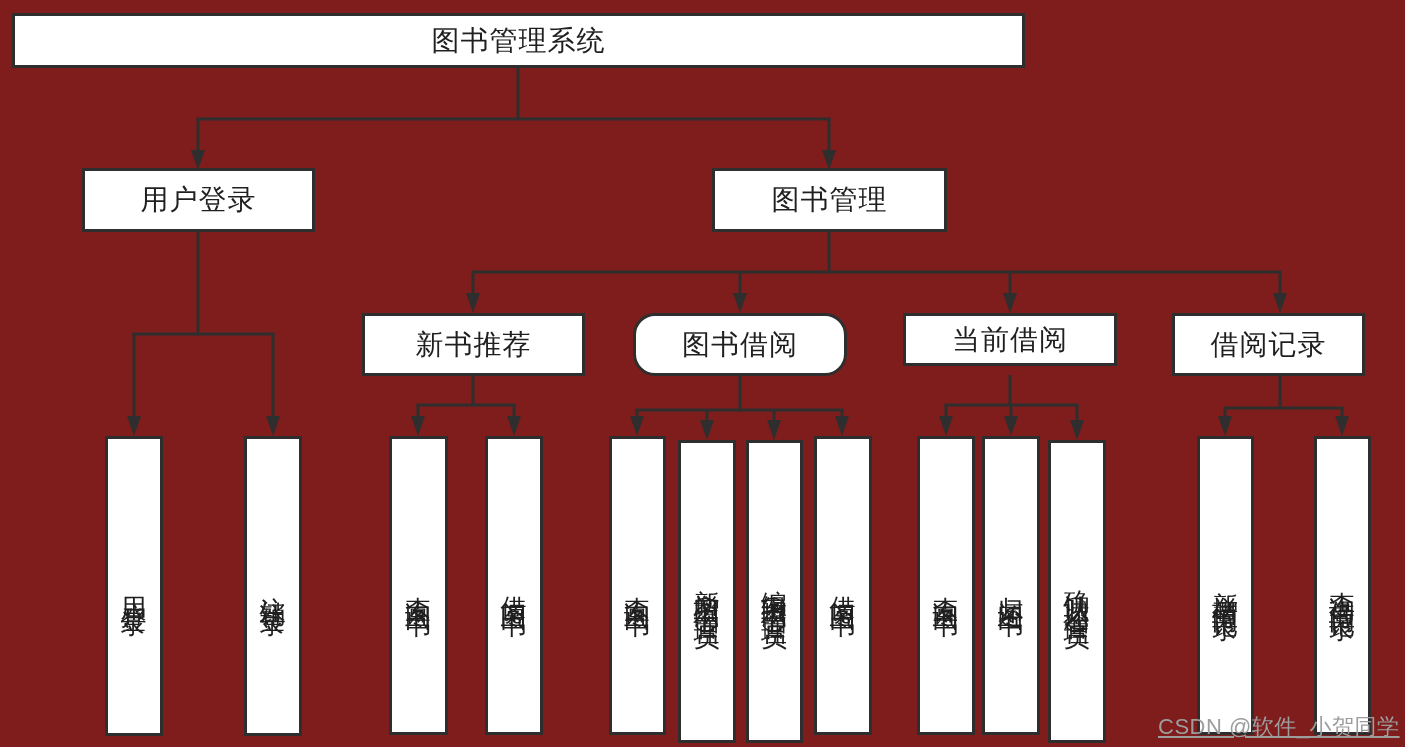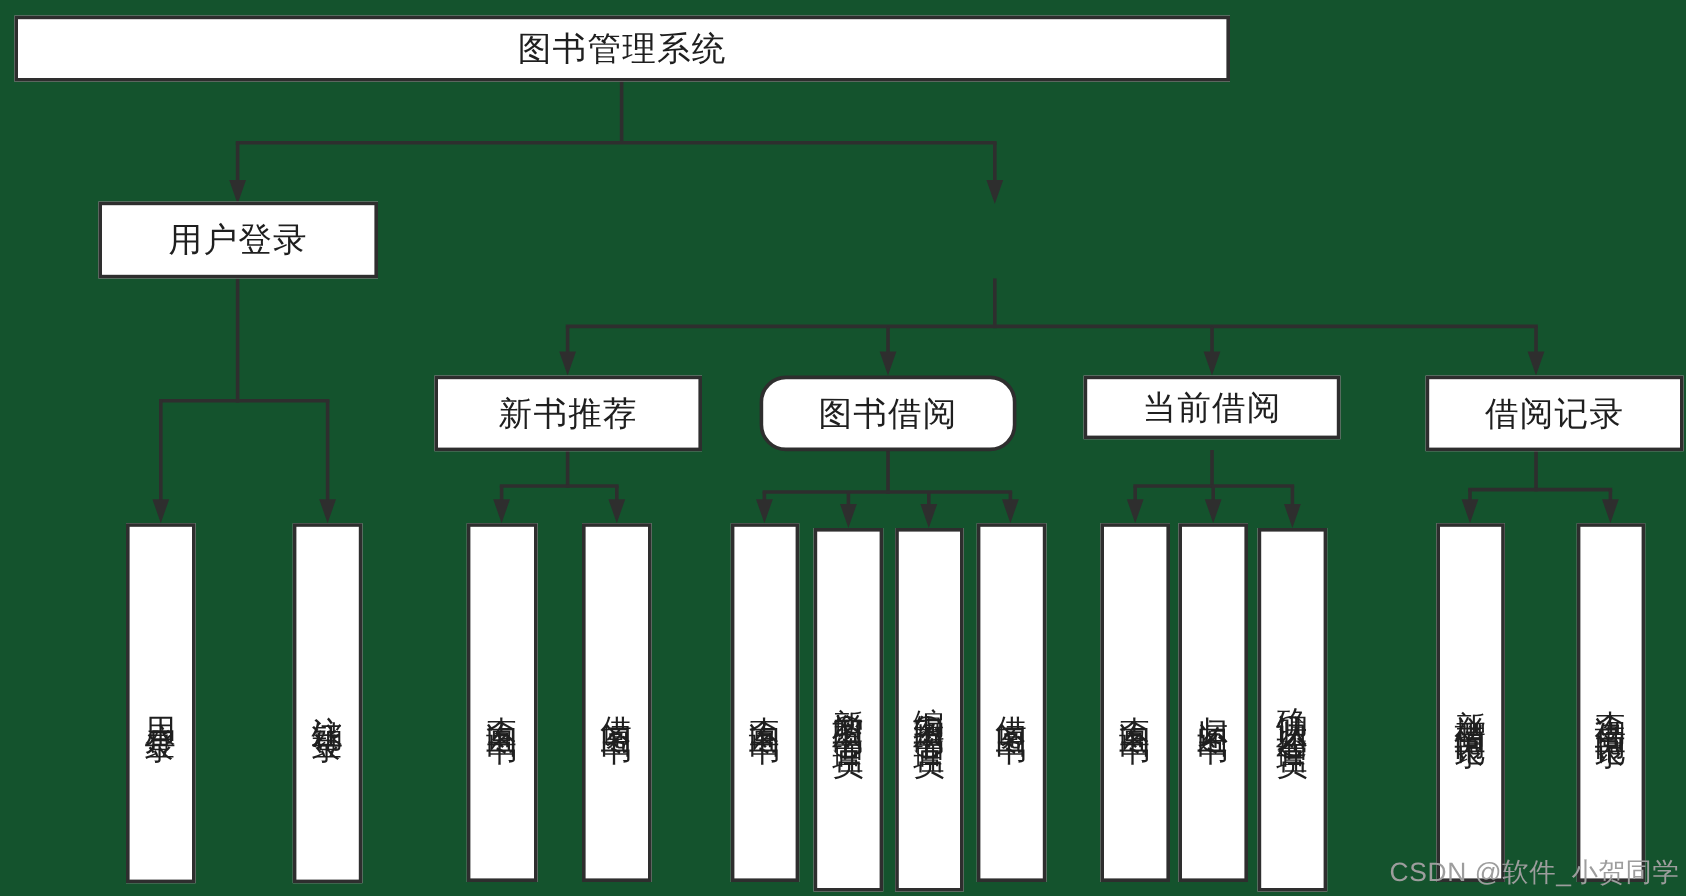--- a/index.html
+++ b/index.html
@@ -4,21 +4,21 @@
 <style>
   :root{
     --line:#2e2e2e;
     --text:#1f1f1f;
   }
   html,body{margin:0;padding:0;background:#ffffff;}
   .stage{
     position:relative;
     width:1405px;
     height:747px;
-    background:#14532d;
+    background:#7f1d1d;
     font-family:"Liberation Sans", sans-serif;
     overflow:hidden;
   }
   .connectors{position:absolute;left:0;top:0;width:1405px;height:747px;}
   .hbox{
     position:absolute;
     box-sizing:border-box;
     border:3px solid var(--line);
     background:#ffffff;
     display:flex;
@@ -51,20 +51,21 @@
   }
   .watermark{
     position:absolute;
     left:1158px;
     top:712px;
     font-size:22px;
     color:#9d9d9d;
     letter-spacing:0.5px;
     white-space:nowrap;
     z-index:5;
+    text-decoration:underline;
   }
 </style>
 </head>
 <body>
 
 <div class="stage">
 
   <svg class="connectors" viewBox="0 0 1405 747" xmlns="http://www.w3.org/2000/svg">
     <g stroke="#2e2e2e" stroke-width="3" fill="none">
 
@@ -131,31 +132,34 @@
     </g>
   </svg>
 
   <div class="hbox" style="left:12px;top:13px;width:1013px;height:55px;">
     <span>图书管理系统</span>
   </div>
 
   <div class="hbox" style="left:82px;top:168px;width:233px;height:64px;">
     <span>用户登录</span>
   </div>
+  <div class="hbox" style="left:712px;top:168px;width:235px;height:64px;">
+    <span>图书管理</span>
+  </div>
 
   <div class="hbox" style="left:362px;top:313px;width:223px;height:63px;">
     <span>新书推荐</span>
   </div>
   <div class="hbox" style="left:633px;top:313px;width:214px;height:63px;border-radius:22px;">
     <span>图书借阅</span>
   </div>
   <div class="hbox" style="left:903px;top:313px;width:214px;height:53px;">
     <span>当前借阅</span>
   </div>
-  <div class="hbox" style="left:1172px;top:313px;width:215px;height:63px;margin-left:16px;">
+  <div class="hbox" style="left:1172px;top:313px;width:193px;height:63px;">
     <span>借阅记录</span>
   </div>
 
   <div class="vbox" style="left:105px;top:436px;width:58px;height:300px;">
     <span>用户登录</span>
   </div>
   <div class="vbox" style="left:244px;top:436px;width:58px;height:300px;">
     <span>注销登录</span>
   </div>
 

